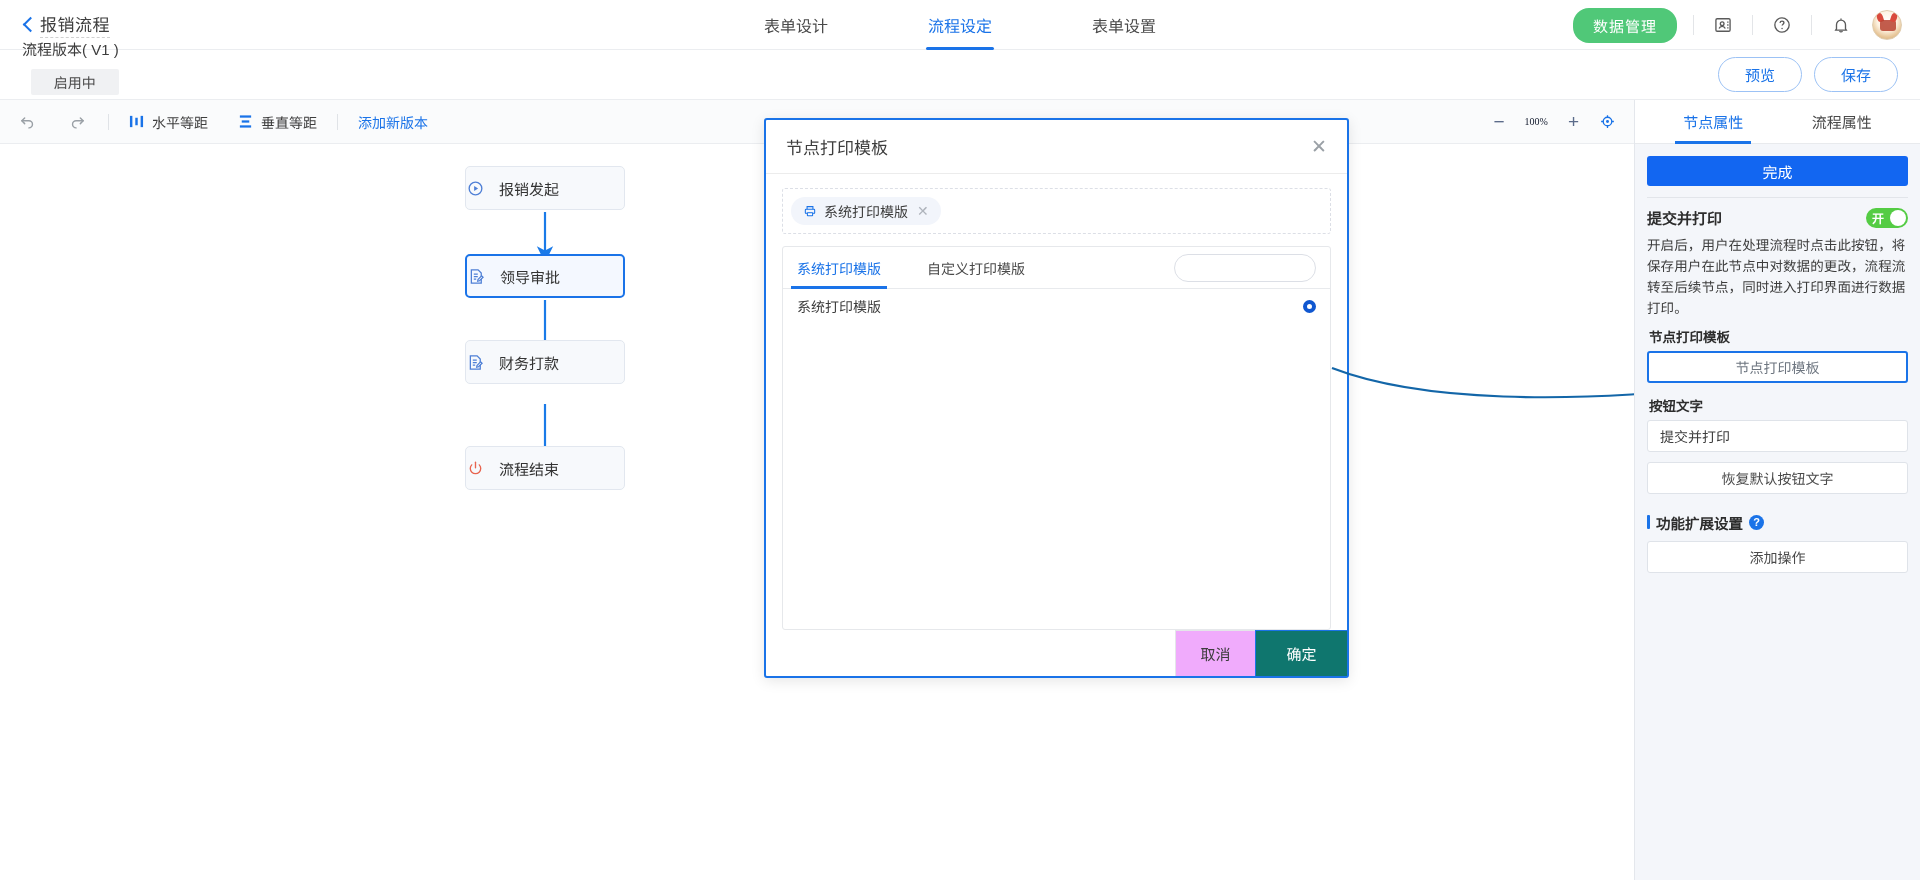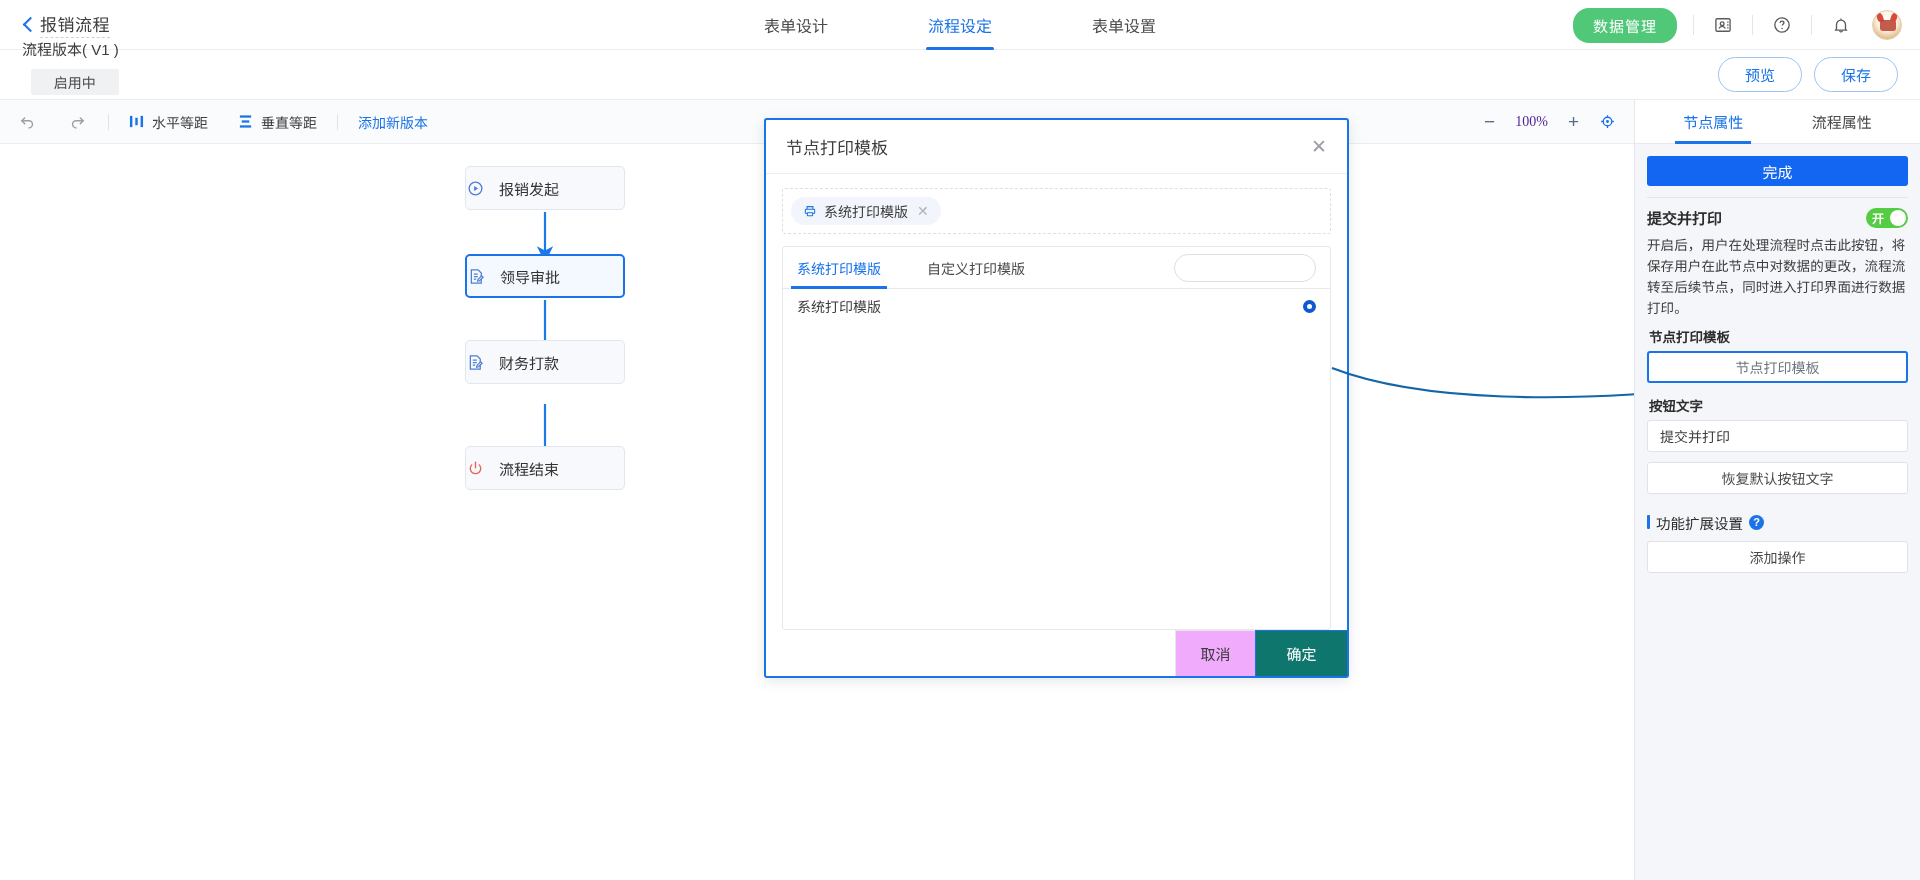--- a/index.html
+++ b/index.html
@@ -122,21 +122,21 @@
   .tb-sep { width: 1px; height: 16px; background: #e0e3e7; margin: 0 14px; }
   .tb-item {
     display: flex; align-items: center; gap: 8px; cursor: pointer;
     font-size: 14px; color: #3d3d3d; padding: 0 6px;
   }
   .tb-link { font-size: 14px; color: #1a73e8; cursor: pointer; padding: 0 6px; }
   .zoom-group {
     position: absolute; right: 18px; display: flex; align-items: center; gap: 20px;
   }
   .zoom-sign { font-size: 19px; color: #5b6b8a; cursor: pointer; user-select: none; line-height: 1; }
-  .zoom-val { font-size: 14px; color: #4c1d95; font-family: "Liberation Serif", serif; }
+  .zoom-val { font-size: 10px; color: #0f172a; font-family: "Liberation Serif", serif; }
 
   
   .canvas {
     position: absolute; top: 144px; left: 0; width: 1634px; height: 736px;
     background: #ffffff; overflow: hidden;
   }
   .flow-node {
     position: absolute; width: 160px; height: 44px;
     background: #f7f9fc; border: 1px solid #e2e7ef; border-radius: 5px;
     display: flex; align-items: center; gap: 14px;
@@ -274,21 +274,21 @@
     border-radius: 3px; display: flex; align-items: center; padding: 0 12px;
     font-size: 14px; color: #3d3d3d;
   }
   .side-field.center { justify-content: center; color: #4a4a4a; cursor: pointer; }
   .side-field.outlined-blue {
     border: 2px solid #1a73e8; justify-content: center; color: #6e7680; cursor: pointer;
   }
   .side-btn-spacer { height: 10px; }
   .section-title { display: flex; align-items: center; gap: 6px; margin: 18px 0 8px 0; }
   .blue-bar { width: 3px; height: 14px; background: #1a73e8; border-radius: 1px; }
-  .section-title-txt { font-size: 14.5px; font-weight: normal; color: #2d2d2d; }
+  .section-title-txt { font-size: 14.5px; font-weight: bold; color: #2d2d2d; }
   .help-badge {
     width: 15px; height: 15px; border-radius: 50%; background: #1a73e8; color: #fff;
     font-size: 11px; display: flex; align-items: center; justify-content: center;
     cursor: pointer; font-weight: bold;
   }
 </style>
 </head>
 <body>
 
 <div class="app">

